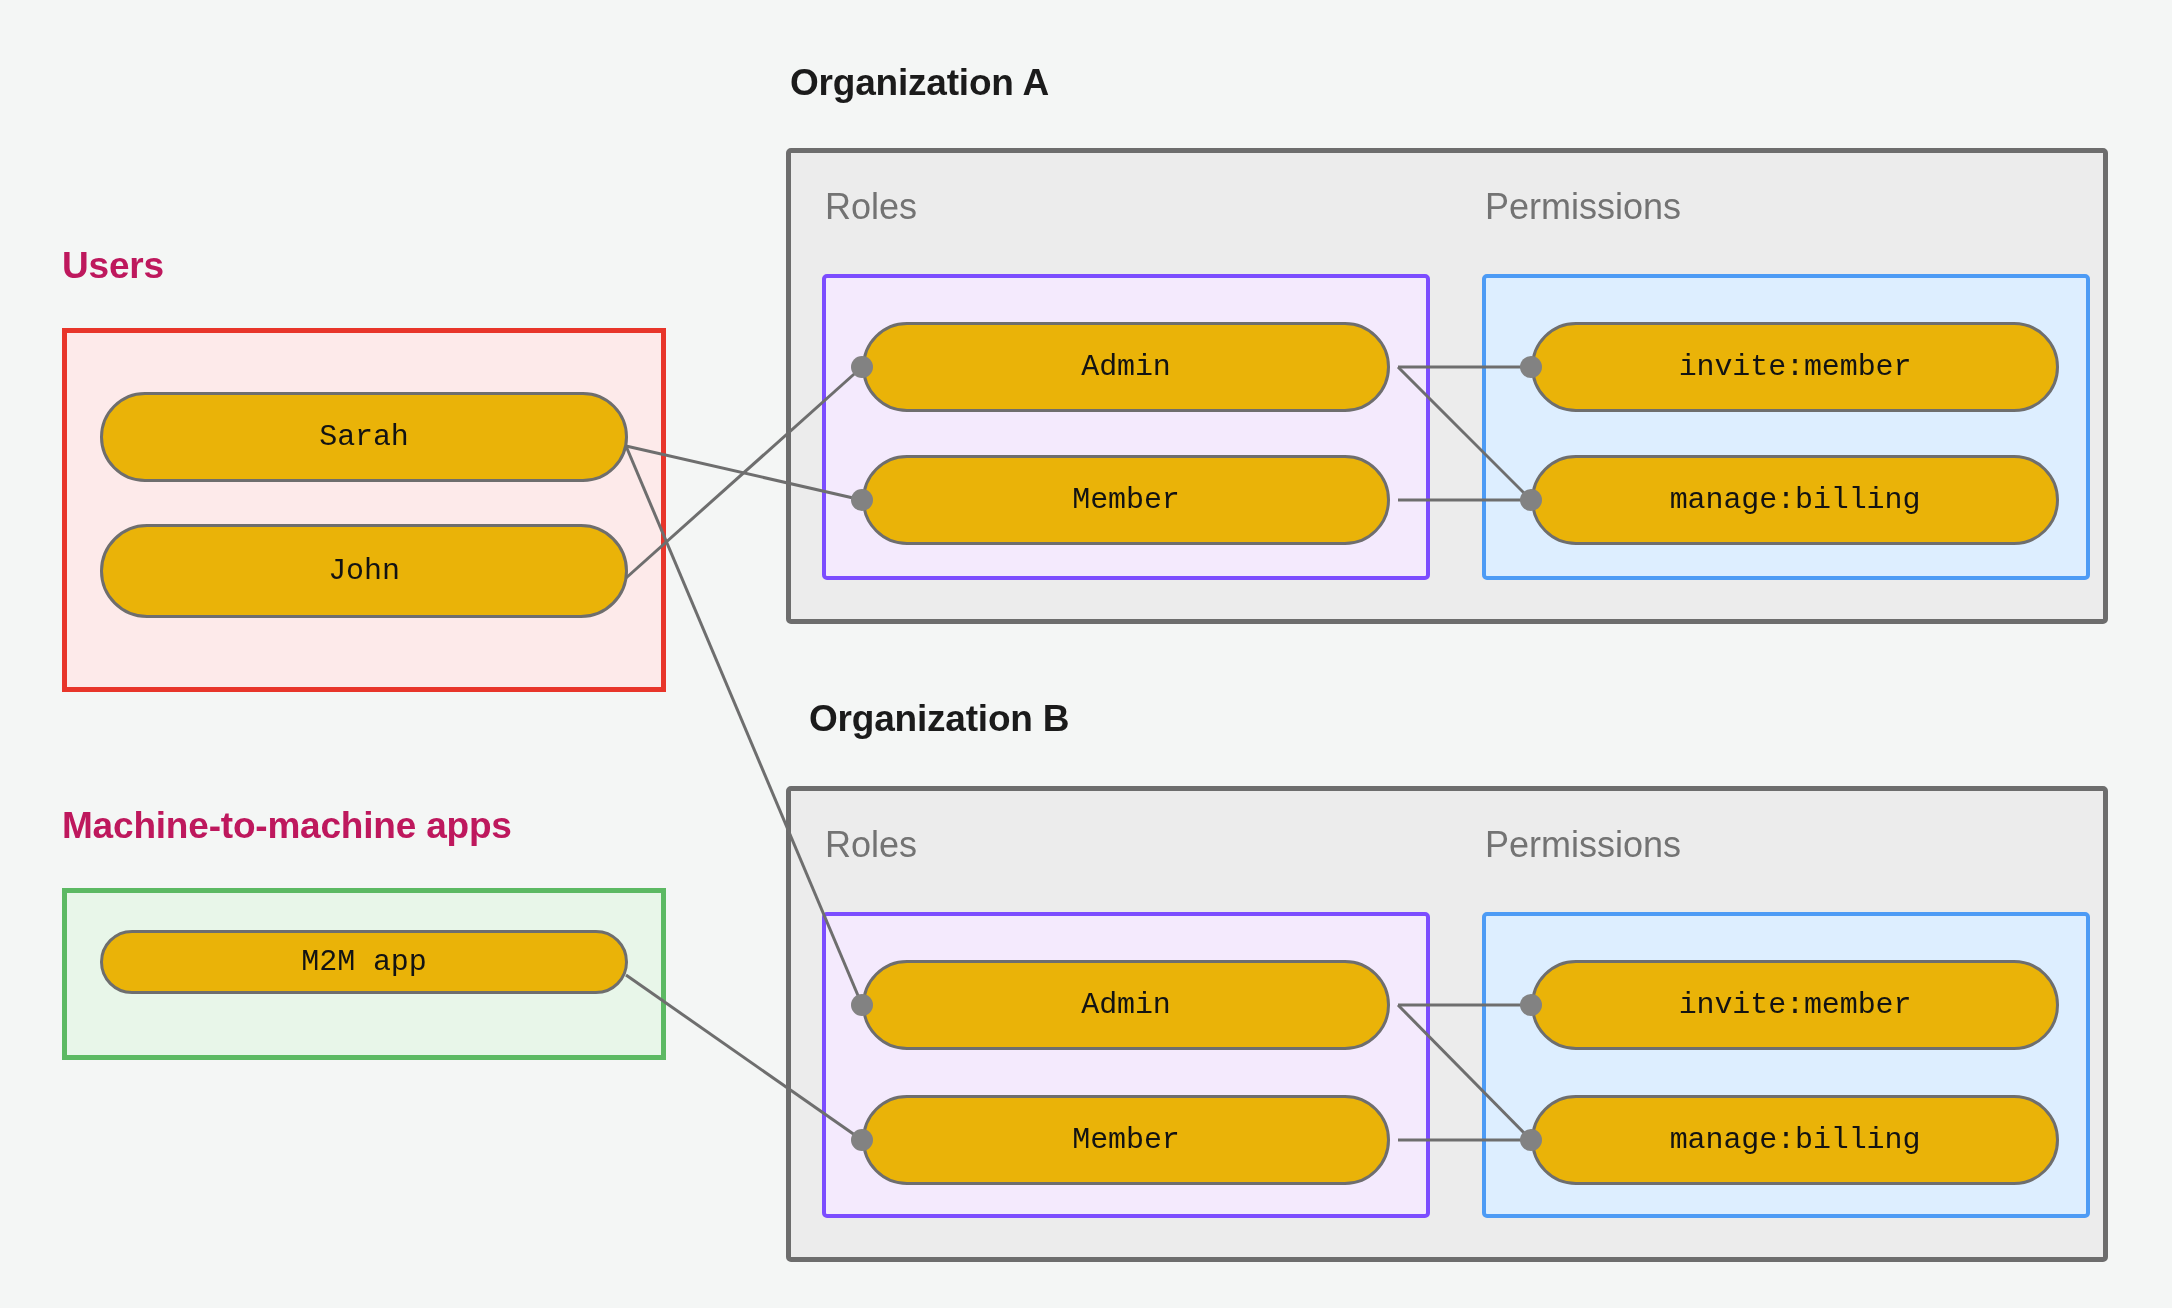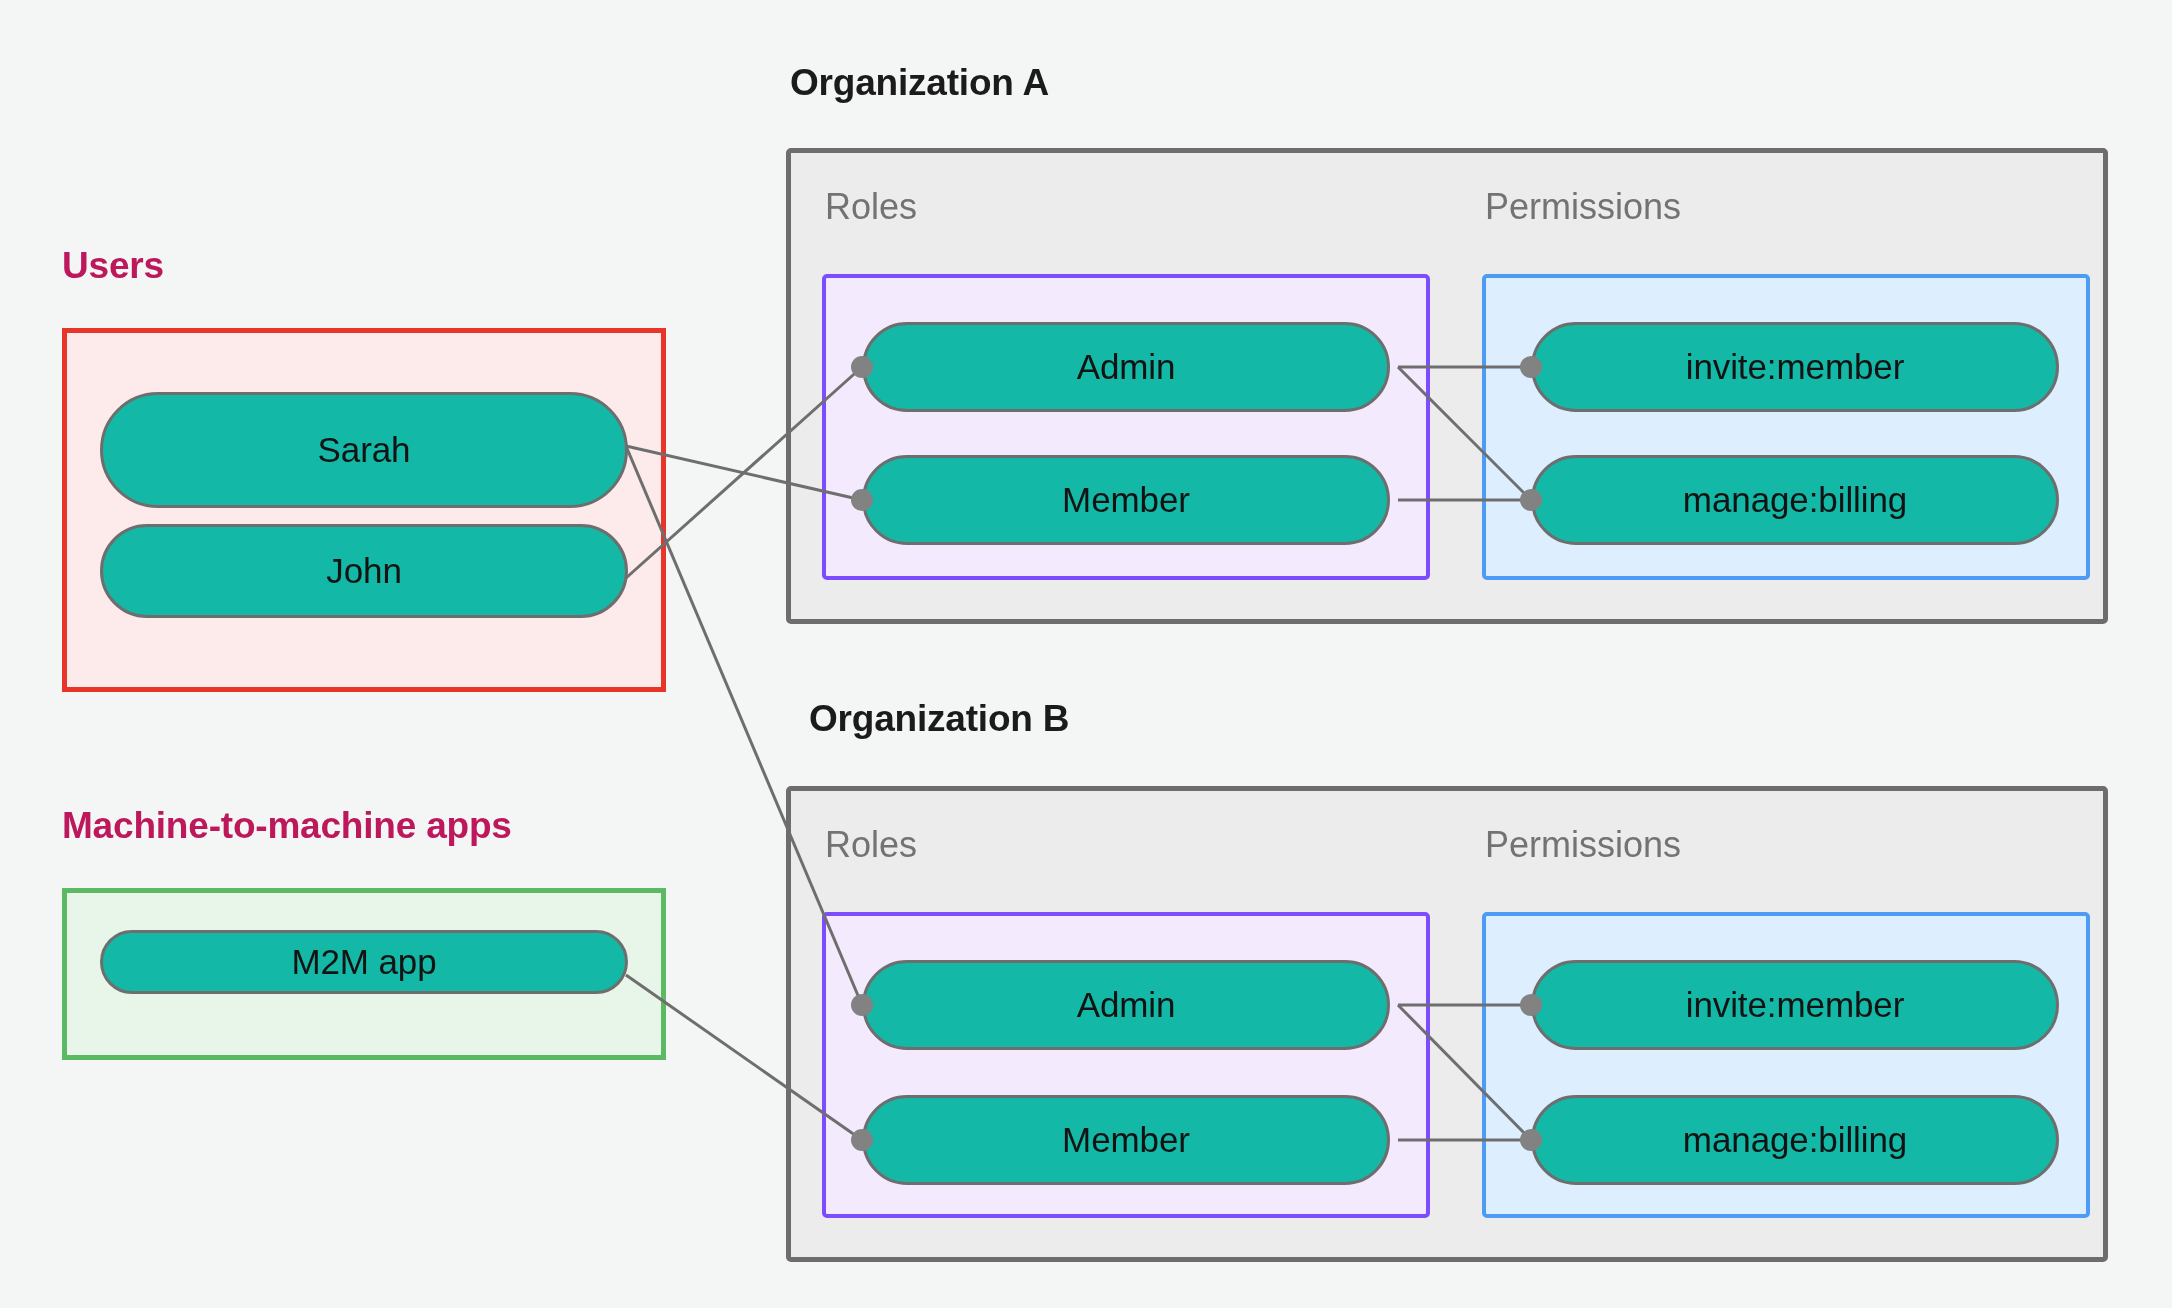--- a/index.html
+++ b/index.html
@@ -91,30 +91,31 @@
     font-weight: 400;
     color: #737373;
     white-space: nowrap;
     z-index: 4;
   }
 
   
   .pill {
     position: absolute;
     box-sizing: border-box;
-    background: #14b8a6;
+    background: #eab308;
     border: 3px solid #6e6e6e;
     border-radius: 999px;
     display: flex;
     align-items: center;
     justify-content: center;
-    font-size: 35px;
+    font-size: 30px;
     color: #131313;
     z-index: 4;
     letter-spacing: -0.1px;
+    font-family: Liberation Mono, monospace;
   }
 </style>
 </head>
 <body>
 
 <div id="stage">
 
   <svg id="edges" viewBox="0 0 2172 1308">
 
     <path class="edge-line" d="M 626,446 L 862,500"></path>
@@ -144,21 +145,21 @@
     <circle class="edge-dot" cx="1531" cy="367" r="11"></circle>
     <circle class="edge-dot" cx="1531" cy="500" r="11"></circle>
     <circle class="edge-dot" cx="1531" cy="1005" r="11"></circle>
     <circle class="edge-dot" cx="1531" cy="1140" r="11"></circle>
   </svg>
 
   <div class="group-title" style="left:62px; top:245px;">Users</div>
 
   <div class="panel panel-users" style="left:62px; top:328px; width:604px; height:364px;"></div>
 
-  <div class="pill" style="left:100px; top:392px; width:528px; height:116px;">Sarah</div>
+  <div class="pill" style="left:100px; top:392px; width:528px; height:90px;">Sarah</div>
 
   <div class="pill" style="left:100px; top:524px; width:528px; height:94px;">John</div>
 
   <div class="group-title" style="left:62px; top:805px;">Machine-to-machine apps</div>
 
   <div class="panel panel-m2m" style="left:62px; top:888px; width:604px; height:172px;"></div>
 
   <div class="pill" style="left:100px; top:930px; width:528px; height:64px;">M2M app</div>
 
   <div class="org-title" style="left:790px; top:62px;">Organization A</div>

